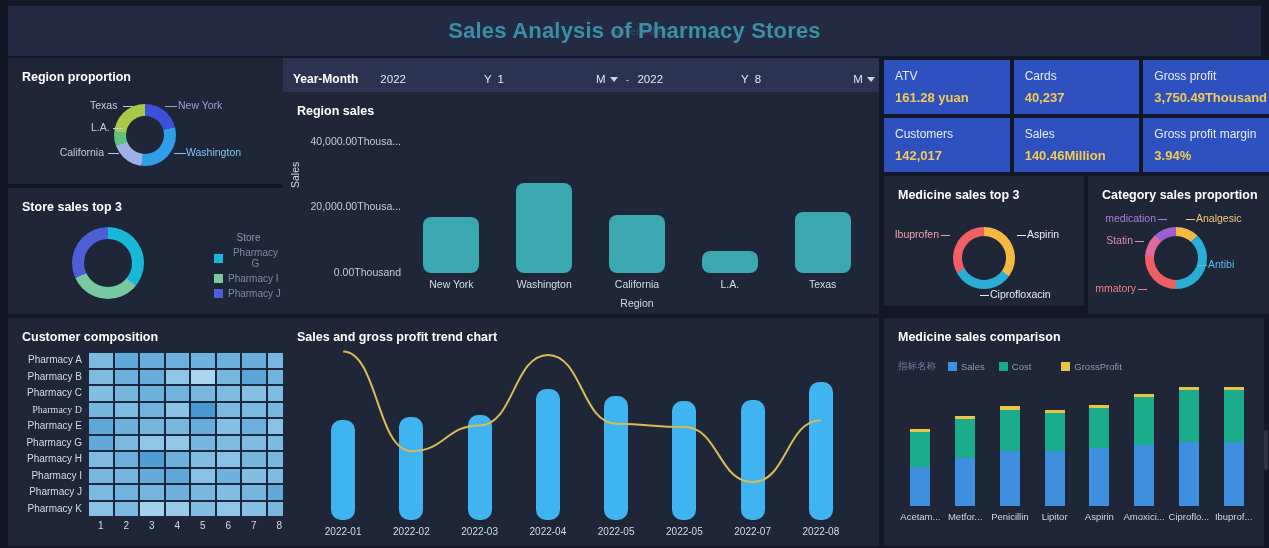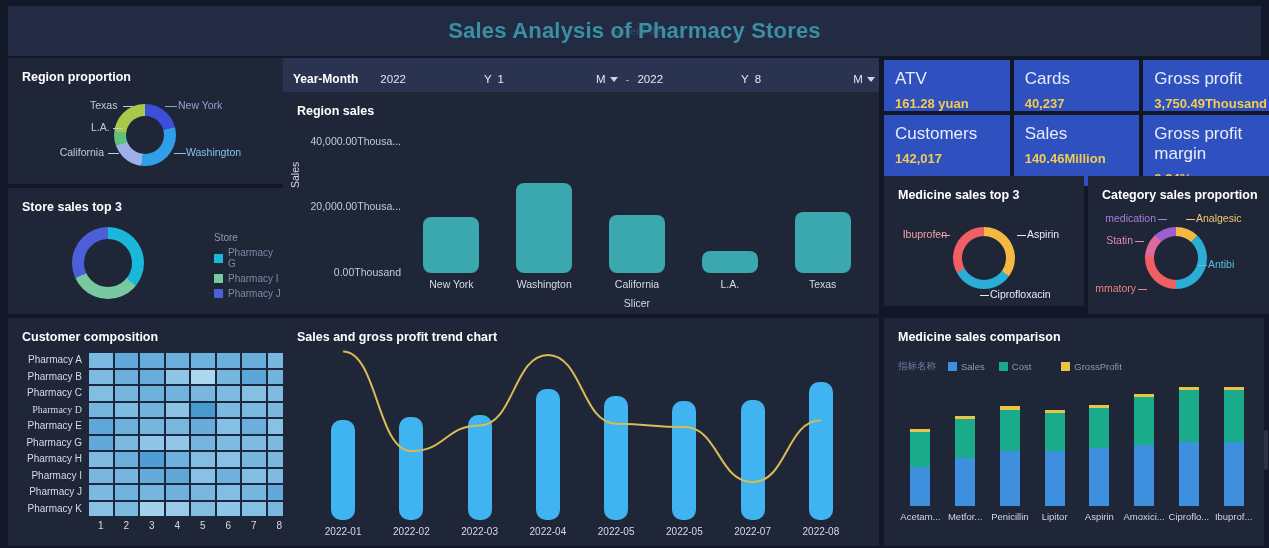--- a/index.html
+++ b/index.html
@@ -74,21 +74,21 @@
     width: 385px; height: 112px;
     display: grid;
     grid-template-columns: repeat(3, 1fr);
     grid-template-rows: repeat(2, 1fr);
     gap: 4px;
   }
   .kpi {
     background: #2f51c0;
     padding: 9px 0 0 11px;
   }
-  .kpi-label { color: #e8ecf8; font-size: 17px; margin-bottom: 7px; }
+  .kpi-label { color: #e8ecf8; font-size: 12px; margin-bottom: 7px; }
   .kpi-value { color: #f2cb52; font-size: 13px; font-weight: bold; }
 
   
   .donut {
     position: absolute;
     border-radius: 50%;
   }
   .donut::after {
     content: ""; position: absolute;
     left: 50%; top: 50%; transform: translate(-50%,-50%);
@@ -202,21 +202,21 @@
         <div class="leader" style="left: 166px; top: 95px; width: 12px; background: rgb(127, 196, 239);"></div>
         <div class="lbl" style="left: 96px; top: 88px; color: rgb(195, 202, 219); transform: translateX(-100%);">California</div>
         <div class="leader" style="left: 100px; top: 95px; width: 11px; background: rgb(195, 202, 219);"></div>
         <div class="lbl" style="left: 83px; top: 63px; color: rgb(195, 202, 219);">L.A.</div>
         <div class="leader" style="left: 105px; top: 70px; width: 10px; background: rgb(195, 202, 219);"></div>
         <div class="lbl" style="left: 82px; top: 41px; color: rgb(195, 202, 219);">Texas</div>
         <div class="leader" style="left: 115px; top: 48px; width: 10px; background: rgb(195, 202, 219);"></div>
       </div>
   </div>
 
-  <div class="panel" style="left:8px; top:188px; width:275px; height:126px;">
+  <div class="panel" style="left:8px; top:188px; width:275px; height:126px;text-align:center;">
     <div class="panel-title">Store sales top 3</div>
     <div id="storeDonut" style="position: absolute; left: 0px; top: 0px; width: 275px; height: 126px;">
         <div class="donut" style="left: 64px; top: 39px; width: 72px; height: 72px; background: conic-gradient(rgb(25, 184, 216) 0deg, rgb(25, 184, 216) 129.6deg, rgb(121, 201, 160) 129.6deg, rgb(121, 201, 160) 244.8deg, rgb(77, 95, 214) 244.8deg, rgb(77, 95, 214) 360deg);">
           <div style="position: absolute; left: 50%; top: 50%; transform: translate(-50%, -50%); width: 48px; height: 48px; border-radius: 50%; background: rgb(30, 38, 56);"></div>
         </div>
       </div>
     <div style="position:absolute; left:206px; top:44px;">
       <div class="legend-title">Store</div>
       <div id="storeLegend">
           <div class="legend-row">
@@ -373,21 +373,21 @@
         <div class="bar-teal" style="left: 140.4px; top: 125.196px; width: 56px; height: 55.8043px; background: rgb(59, 167, 174);"></div>
         <div class="rs-xlabel" style="left: 118.4px; top: 186px; width: 100px;">New York</div>
         <div class="bar-teal" style="left: 233.2px; top: 90.7283px; width: 56px; height: 90.2717px; background: rgb(59, 167, 174);"></div>
         <div class="rs-xlabel" style="left: 211.2px; top: 186px; width: 100px;">Washington</div>
         <div class="bar-teal" style="left: 326px; top: 122.57px; width: 56px; height: 58.4304px; background: rgb(59, 167, 174);"></div>
         <div class="rs-xlabel" style="left: 304px; top: 186px; width: 100px;">California</div>
         <div class="bar-teal" style="left: 418.8px; top: 159.335px; width: 56px; height: 21.6652px; background: rgb(59, 167, 174);"></div>
         <div class="rs-xlabel" style="left: 396.8px; top: 186px; width: 100px;">L.A.</div>
         <div class="bar-teal" style="left: 511.6px; top: 120.272px; width: 56px; height: 60.7283px; background: rgb(59, 167, 174);"></div>
         <div class="rs-xlabel" style="left: 489.6px; top: 186px; width: 100px;">Texas</div>
-        <div class="rs-axis-title" style="left: 122px; width: 464px; text-align: center; top: 205px;">Slicer</div>
+        <div class="rs-axis-title" style="left: 122px; width: 464px; text-align: center; top: 205px;">Region</div>
       </div>
   </div>
 
   <div class="panel" style="left:283px; top:318px; width:596px; height:228px;">
     <div class="panel-title">Sales and gross profit trend chart</div>
     <div id="trendChart" style="position:absolute; left:0; top:0; width:596px; height:228px;">
         <div class="tr-bar" style="left: 48.125px; top: 102.24px; width: 24px; height: 99.76px; background: rgb(64, 180, 240);"></div>
         <div class="tr-xlabel" style="left: 20.125px; top: 208px; width: 80px;">2022-01</div>
         <div class="tr-bar" style="left: 116.375px; top: 98.8px; width: 24px; height: 103.2px; background: rgb(64, 180, 240);"></div>
         <div class="tr-xlabel" style="left: 88.375px; top: 208px; width: 80px;">2022-02</div>
@@ -412,21 +412,21 @@
   <div class="panel" style="left:884px; top:176px; width:200px; height:130px;">
     <div class="panel-title">Medicine sales top 3</div>
     <div id="medDonut" style="position: absolute; left: 0px; top: 0px; width: 200px; height: 138px;">
         <div class="donut" style="left: 69px; top: 51px; width: 62px; height: 62px; background: conic-gradient(rgb(245, 185, 66) 0deg, rgb(245, 185, 66) 126deg, rgb(42, 174, 214) 126deg, rgb(42, 174, 214) 241.2deg, rgb(239, 95, 99) 241.2deg, rgb(239, 95, 99) 360deg);">
           <div style="position: absolute; left: 50%; top: 50%; transform: translate(-50%, -50%); width: 44px; height: 44px; border-radius: 50%; background: rgb(30, 38, 56);"></div>
         </div>
         <div class="lbl" style="left: 143px; top: 52px; color: rgb(232, 236, 244);">Aspirin</div>
         <div class="leader" style="left: 133px; top: 59px; width: 9px; background: rgb(232, 236, 244);"></div>
         <div class="lbl" style="left: 106px; top: 112px; color: rgb(232, 236, 244);">Ciprofloxacin</div>
         <div class="leader" style="left: 96px; top: 119px; width: 9px; background: rgb(232, 236, 244);"></div>
-        <div class="lbl" style="left: 63px; top: 52px; color: rgb(239, 162, 164); transform: translateX(-100%);">Ibuprofen</div>
+        <div class="lbl" style="left: 55px; top: 52px; color: rgb(239, 162, 164); transform: translateX(-100%);">Ibuprofen</div>
         <div class="leader" style="left: 57px; top: 59px; width: 9px; background: rgb(239, 162, 164);"></div>
       </div>
   </div>
 
   <div class="panel" style="left:1088px; top:176px; width:181px; height:138px;">
     <div class="panel-title">Category sales proportion</div>
     <div id="catDonut" style="position: absolute; left: 0px; top: 0px; width: 181px; height: 138px;">
         <div class="donut" style="left: 57px; top: 51px; width: 62px; height: 62px; background: conic-gradient(rgb(245, 185, 66) 0deg, rgb(245, 185, 66) 43.2deg, rgb(42, 174, 214) 43.2deg, rgb(42, 174, 214) 180deg, rgb(239, 95, 99) 180deg, rgb(239, 95, 99) 273.6deg, rgb(224, 106, 158) 273.6deg, rgb(224, 106, 158) 316.8deg, rgb(155, 95, 208) 316.8deg, rgb(155, 95, 208) 360deg);">
           <div style="position: absolute; left: 50%; top: 50%; transform: translate(-50%, -50%); width: 44px; height: 44px; border-radius: 50%; background: rgb(30, 38, 56);"></div>
         </div>

